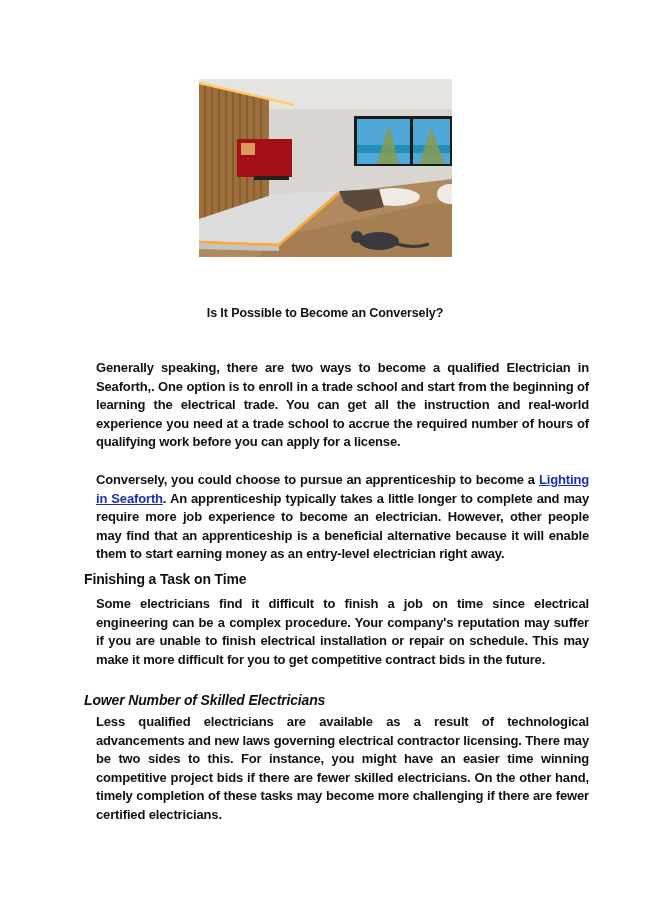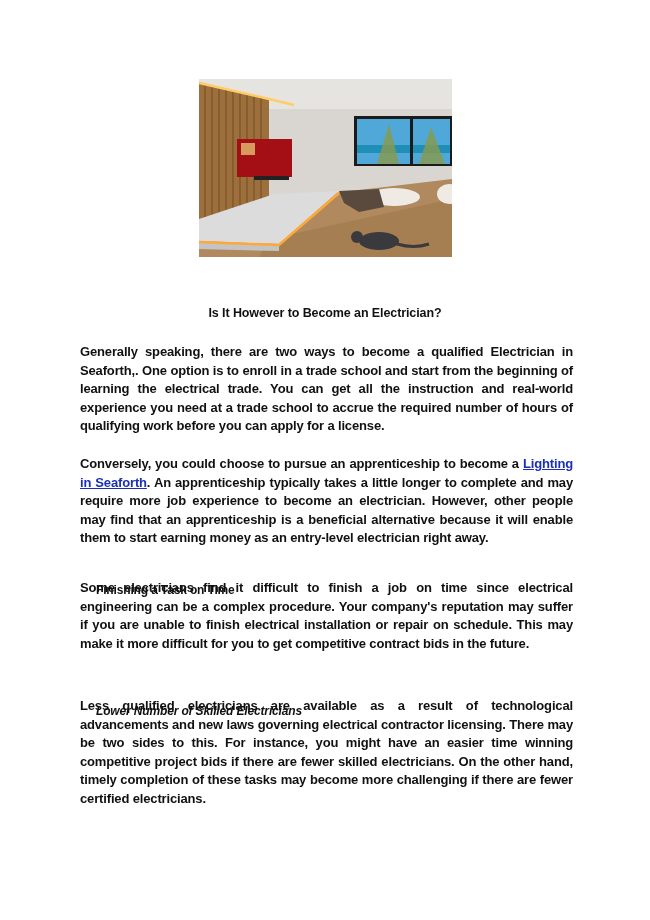--- a/index.html
+++ b/index.html
@@ -4,22 +4,22 @@
   <style>
     html, body { margin:0; padding:0; background:#ffffff; }
     body { width:650px; height:920px; position:relative; overflow:hidden;
       font-family:"Liberation Sans", sans-serif; color:#111; }
     .photo { position:absolute; left:199px; top:79px; width:253px; height:178px;
       overflow:hidden; background:#cfc9c0; }
     .photo svg { display:block; width:100%; height:100%; }
     .title { position:absolute; left:0; width:650px; top:306px; text-align:center;
       font-weight:bold; font-size:12.5px; letter-spacing:-0.1px; }
     .para { position:absolute; left:80px; width:493px; font-size:13px; line-height:18.6px;
-      text-align:justify; font-weight:bold; letter-spacing:-0.15px; margin:0; }
-    .heading { position:absolute; left:80px; font-size:12px; font-weight:bold; margin:16px; letter-spacing:-0.15px;}
+      text-align:justify; font-weight:bold; letter-spacing:-0.15px; margin:16px; }
+    .heading { position:absolute; left:80px; font-size:14px; font-weight:bold; margin:4px; letter-spacing:-0.15px;}
     a.link { color:#1a2fb5; text-decoration:underline; }
   </style>
 </head>
 <body>
 
 <div class="photo">
   <svg viewBox="0 0 253 178" preserveAspectRatio="none">
 
     <rect x="0" y="0" width="253" height="178" fill="#d9d6d1"></rect>
     <rect x="0" y="0" width="253" height="30" fill="#e6e4e0"></rect>
@@ -61,21 +61,21 @@
     <ellipse cx="195" cy="118" rx="26" ry="9" fill="#efebe4"></ellipse>
     <ellipse cx="250" cy="115" rx="12" ry="10" fill="#efebe4"></ellipse>
     <polygon points="140,112 180,110 185,128 160,133 145,124" fill="#5a4a3e"></polygon>
 
     <ellipse cx="180" cy="162" rx="20" ry="9" fill="#3a3a3e"></ellipse>
     <circle cx="158" cy="158" r="6" fill="#3a3a3e"></circle>
     <path d="M198,165 Q215,170 230,165" stroke="#3a3a3e" stroke-width="3" fill="none"></path>
   </svg>
 </div>
 
-<div class="title">Is It However to Become an Electrician?</div>
+<div class="title">Is It Possible to Become an Conversely?</div>
 
 <p class="para" style="top:343px;">Generally speaking, there are two ways to become a qualified Electrician in Seaforth,. One option is to enroll in a trade school and start from the beginning of learning the electrical trade. You can get all the instruction and real-world experience you need at a trade school to accrue the required number of hours of qualifying work before you can apply for a license.</p>
 
 <p class="para" style="top:455px;"><span>Conversely, you could choose to pursue an apprenticeship to become a </span><a class="link" href="#">Lighting in Seaforth</a><span>. An apprenticeship typically takes a little longer to complete and may require more job experience to become an electrician. However, other people may find that an apprenticeship is a beneficial alternative because it will enable them to start earning money as an entry-level electrician right away.</span></p>
 
 <h3 class="heading" style="top:567px;">Finishing a Task on Time</h3>
 <p class="para" style="top:579px;">Some electricians find it difficult to finish a job on time since electrical engineering can be a complex procedure. Your company's reputation may suffer if you are unable to finish electrical installation or repair on schedule. This may make it more difficult for you to get competitive contract bids in the future.</p>
 
 <h3 class="heading" style="top:688px;font-style:italic;">Lower Number of Skilled Electricians</h3>
 <p class="para" style="top:697px;">Less qualified electricians are available as a result of technological advancements and new laws governing electrical contractor licensing. There may be two sides to this. For instance, you might have an easier time winning competitive project bids if there are fewer skilled electricians. On the other hand, timely completion of these tasks may become more challenging if there are fewer certified electricians.</p>

